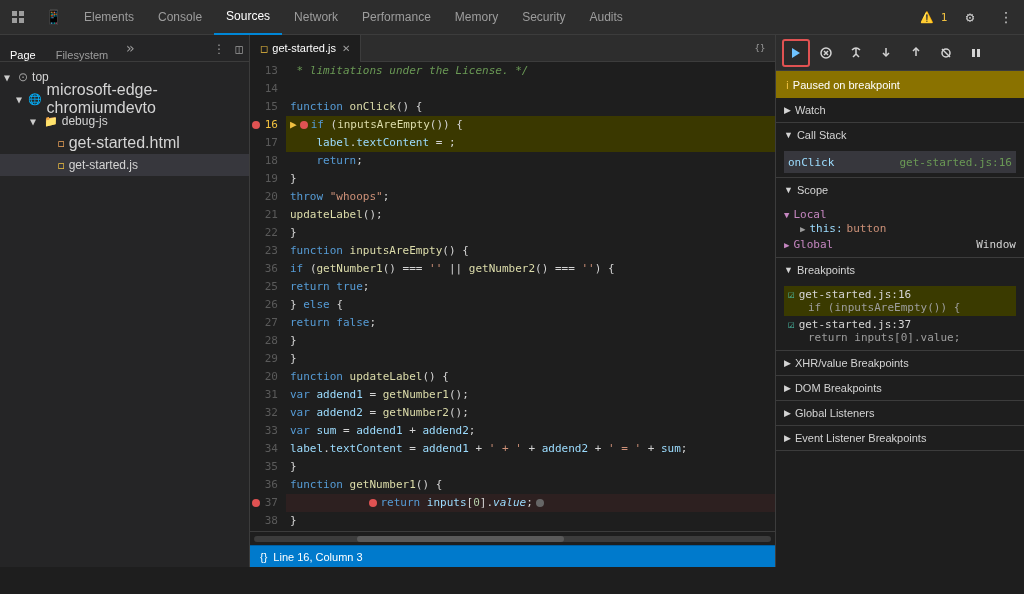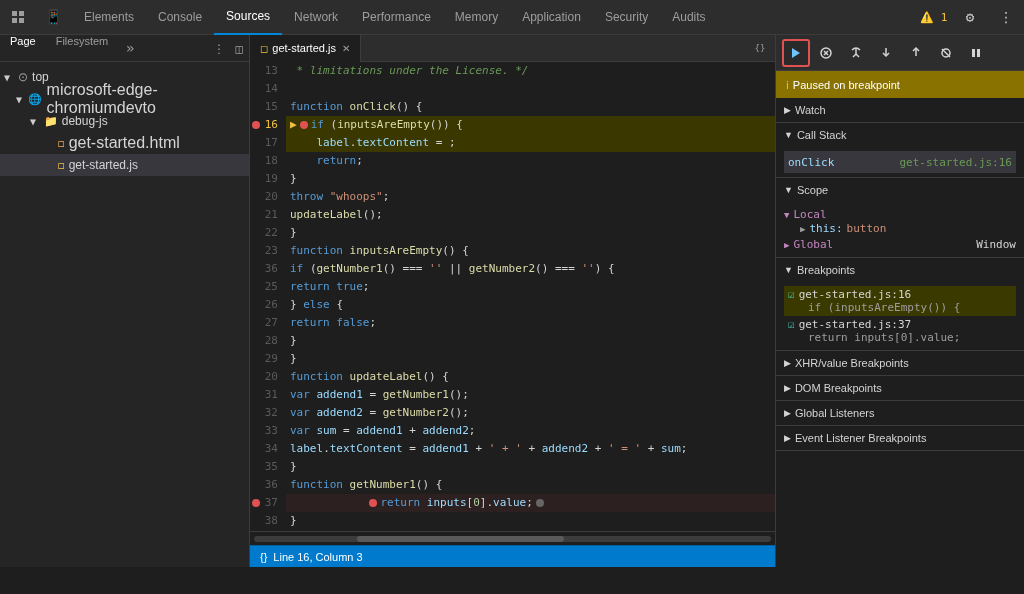--- a/index.html
+++ b/index.html
@@ -12,21 +12,21 @@
     .toolbar-icon { width: 36px; height: 35px; display: flex; align-items: center; justify-content: center; cursor: pointer; color: #ccc; font-size: 14px; }
     .tab-item { padding: 0 12px; height: 35px; display: flex; align-items: center; cursor: pointer; color: #9d9d9d; font-size: 12px; font-family: Arial, sans-serif; }
     .tab-item.active { color: #fff; border-bottom: 2px solid #0087d7; }
 
     
     .main-layout { display: flex; height: calc(594px - 35px - 27px); }
 
     
     .sidebar { width: 250px; background: #252526; border-right: 1px solid #3c3c3c; display: flex; flex-direction: column; overflow: hidden; }
     .sidebar-tabs { display: flex; height: 27px; border-bottom: 1px solid #3c3c3c; }
-    .sidebar-tab { padding: 0 10px; display: flex; align-items: flex-start; cursor: pointer; font-size: 11px; font-family: Arial, sans-serif; color: #9d9d9d; }
+    .sidebar-tab { padding: 0 10px; display: flex; align-items: flex-end; cursor: pointer; font-size: 11px; font-family: Arial, sans-serif; color: #9d9d9d; }
     .sidebar-tab.active { color: #fff; }
     .sidebar-tab-more { width: 24px; display: flex; align-items: center; justify-content: center; cursor: pointer; color: #9d9d9d; font-size: 14px; }
     .sidebar-action-btn { width: 20px; height: 27px; display: flex; align-items: center; justify-content: center; cursor: pointer; color: #9d9d9d; font-size: 12px; }
 
     .file-tree { flex: 1; overflow-y: auto; padding: 4px 0; }
     .tree-item { display: flex; align-items: center; height: 22px; padding-left: 8px; cursor: pointer; }
     .tree-item.selected { background: #37373d; }
     .tree-arrow { width: 14px; font-size: 10px; color: #ccc; }
     .tree-indent-1 { padding-left: 16px; }
     .tree-indent-2 { padding-left: 30px; }
@@ -118,23 +118,20 @@
       <span>Sources</span>
     </div>
   <div class="tab-item">
       <span>Network</span>
     </div>
   <div class="tab-item">
       <span>Performance</span>
     </div>
   <div class="tab-item">
       <span>Memory</span>
-    </div>
-  <div class="tab-item">
-      <span>Application</span>
     </div>
   <div class="tab-item">
       <span>Security</span>
     </div>
   <div class="tab-item">
       <span>Audits</span>
     </div>
   <div style="margin-left:auto; display:flex; align-items:center;">
     <div class="toolbar-icon" style="color:#f0c040; font-size:11px;">⚠️ 1</div>
     <div class="toolbar-icon">⚙</div>
@@ -265,21 +262,21 @@
         <div class="code-line"><span class="punc">}</span></div>
         <div class="code-line"><span class="kw">function </span><span class="fn">updateLabel</span><span class="punc">() {</span></div>
         <div class="code-line">  <span class="kw">var </span><span class="var-name">addend1</span><span class="punc"> = </span><span class="fn">getNumber1</span><span class="punc">();</span></div>
         <div class="code-line">  <span class="kw">var </span><span class="var-name">addend2</span><span class="punc"> = </span><span class="fn">getNumber2</span><span class="punc">();</span></div>
         <div class="code-line">  <span class="kw">var </span><span class="var-name">sum</span><span class="punc"> = </span><span class="var-name">addend1</span><span class="punc"> + </span><span class="var-name">addend2</span><span class="punc">;</span></div>
         <div class="code-line">  <span class="var-name">label</span><span class="punc">.</span><span style="color:#9cdcfe;">textContent</span><span class="punc"> = </span><span class="var-name">addend1</span><span class="punc"> + </span><span class="str">' + '</span><span class="punc"> + </span><span class="var-name">addend2</span><span class="punc"> + </span><span class="str">' = '</span><span class="punc"> + </span><span class="var-name">sum</span><span class="punc">;</span></div>
         <div class="code-line"><span class="punc">}</span></div>
         <div class="code-line"><span class="kw">function </span><span class="fn">getNumber1</span><span class="punc">() {</span></div>
         <div class="code-line bp-line">
           &nbsp;&nbsp;<span style="display:inline-block; width:8px; height:8px; border-radius:50%; background:#e05252; margin-right:3px; vertical-align:middle;"></span>
-          <span class="kw">return </span><span class="var-name">inputs</span><span class="punc">[</span><span class="num">0</span><span class="punc">].</span><span style="color:#9cdcfe;">value</span><span class="punc">;</span>
+          <span class="kw">return </span><span class="var-name">inputs</span><span class="punc">[</span><span class="num">0</span><span class="punc">].</span><span style="color:#9cdcfe;font-style:italic;">value</span><span class="punc">;</span>
           <span style="display:inline-block; width:8px; height:8px; border-radius:50%; background:#666; margin-left:3px; vertical-align:middle;"></span>
         </div>
         <div class="code-line"><span class="punc">}</span></div>
         <div class="code-line"><span class="kw">function </span><span class="fn">getNumber2</span><span class="punc">() {</span></div>
 
       </div>
     </div>
 
     <div class="scrollbar-area">
       <div class="scrollbar-track">

